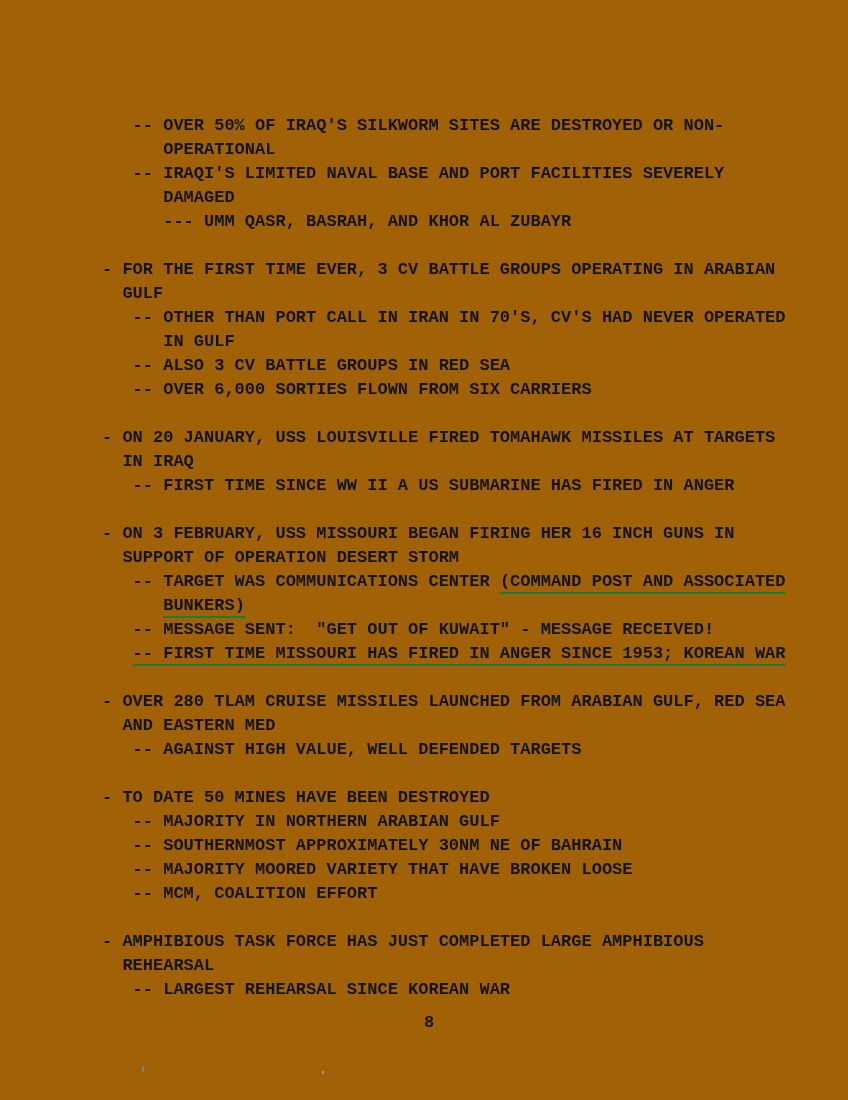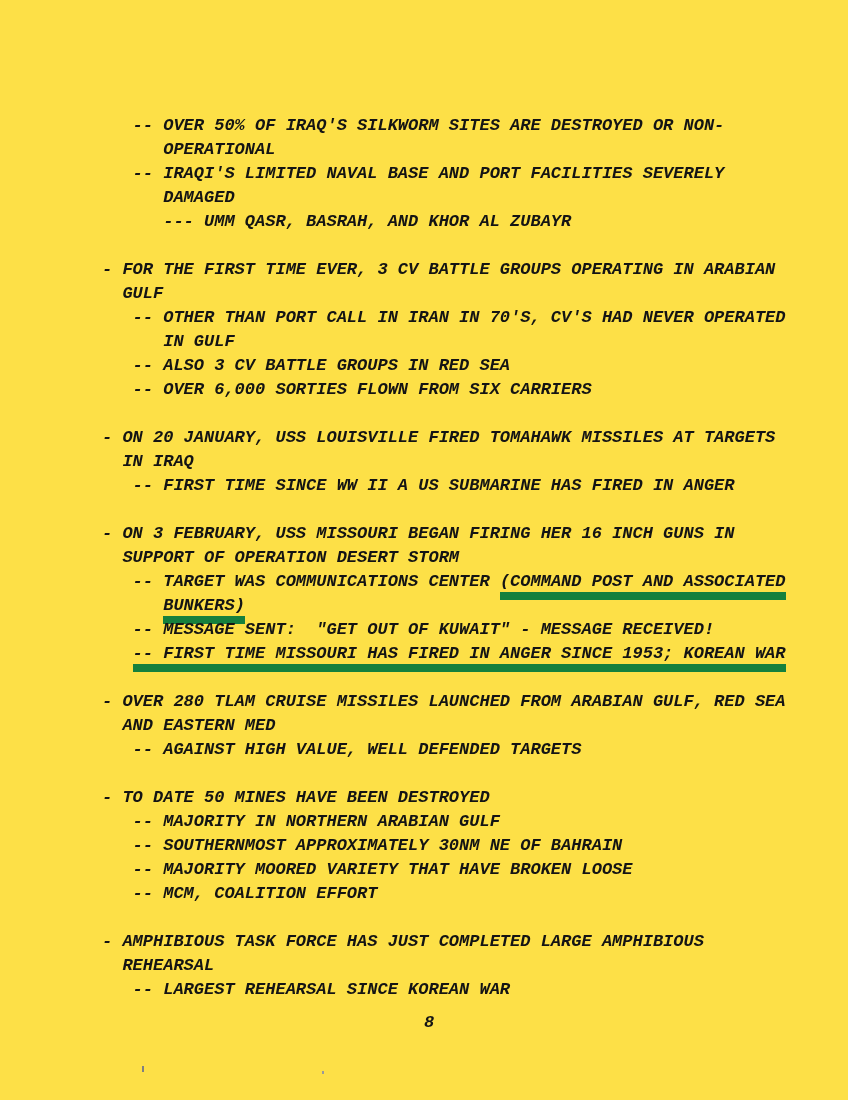--- a/index.html
+++ b/index.html
@@ -5,42 +5,41 @@
 <style>
   html, body {
     margin: 0;
     padding: 0;
     background: #ffffff;
   }
   .page {
     position: relative;
     width: 848px;
     height: 1100px;
-    background: #fde047;
+    background: #a16207;
     overflow: hidden;
     font-family: "Liberation Mono", "DejaVu Sans Mono", monospace;
     font-weight: 700;
     color: #141414;
-    font-style: italic;
   }
   .doc {
     position: absolute;
     left: 102px;
     top: 114px;
     font-size: 17px;
     line-height: 24px;
     white-space: pre;
     letter-spacing: 0;
   }
   .line {
     height: 24px;
     white-space: pre;
   }
   .u {
-    border-bottom: 8px solid #15803d;
+    border-bottom: 2px solid #15803d;
     padding-bottom: 1px;
   }
   .page-number {
     position: absolute;
     top: 1011px;
     left: 0;
     width: 848px;
     padding-left: 10px;
     box-sizing: border-box;
     text-align: center;

